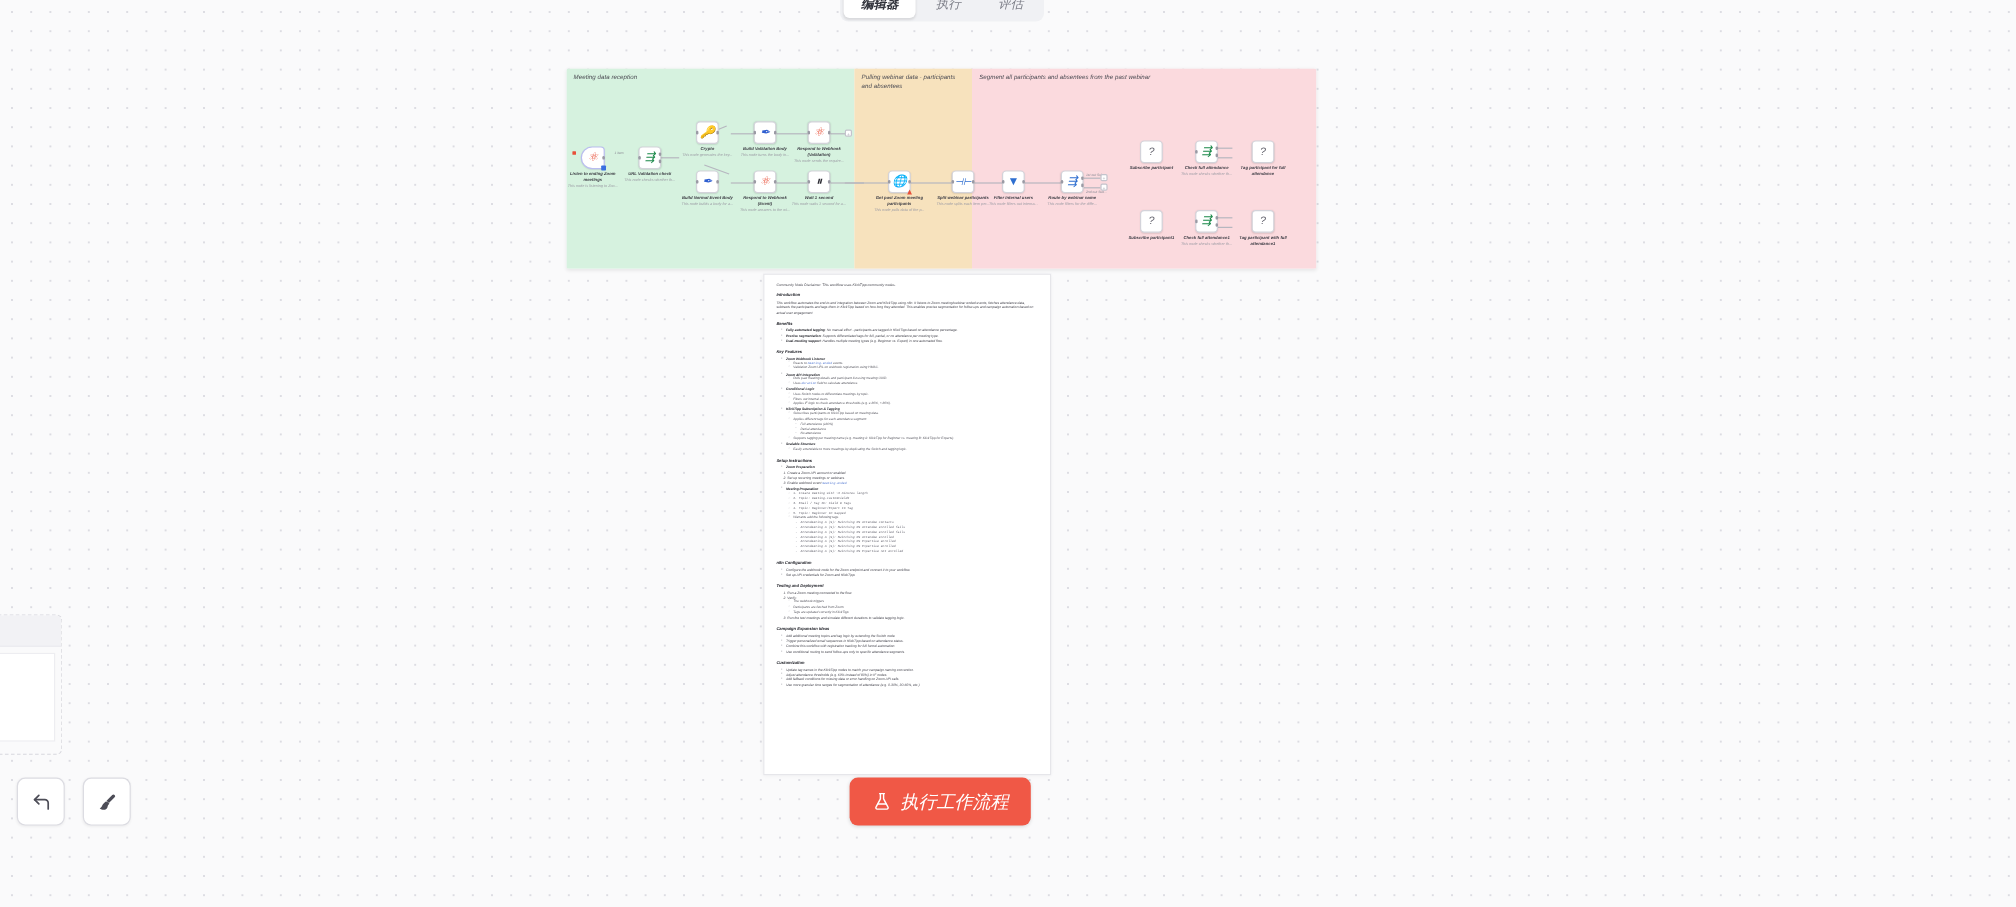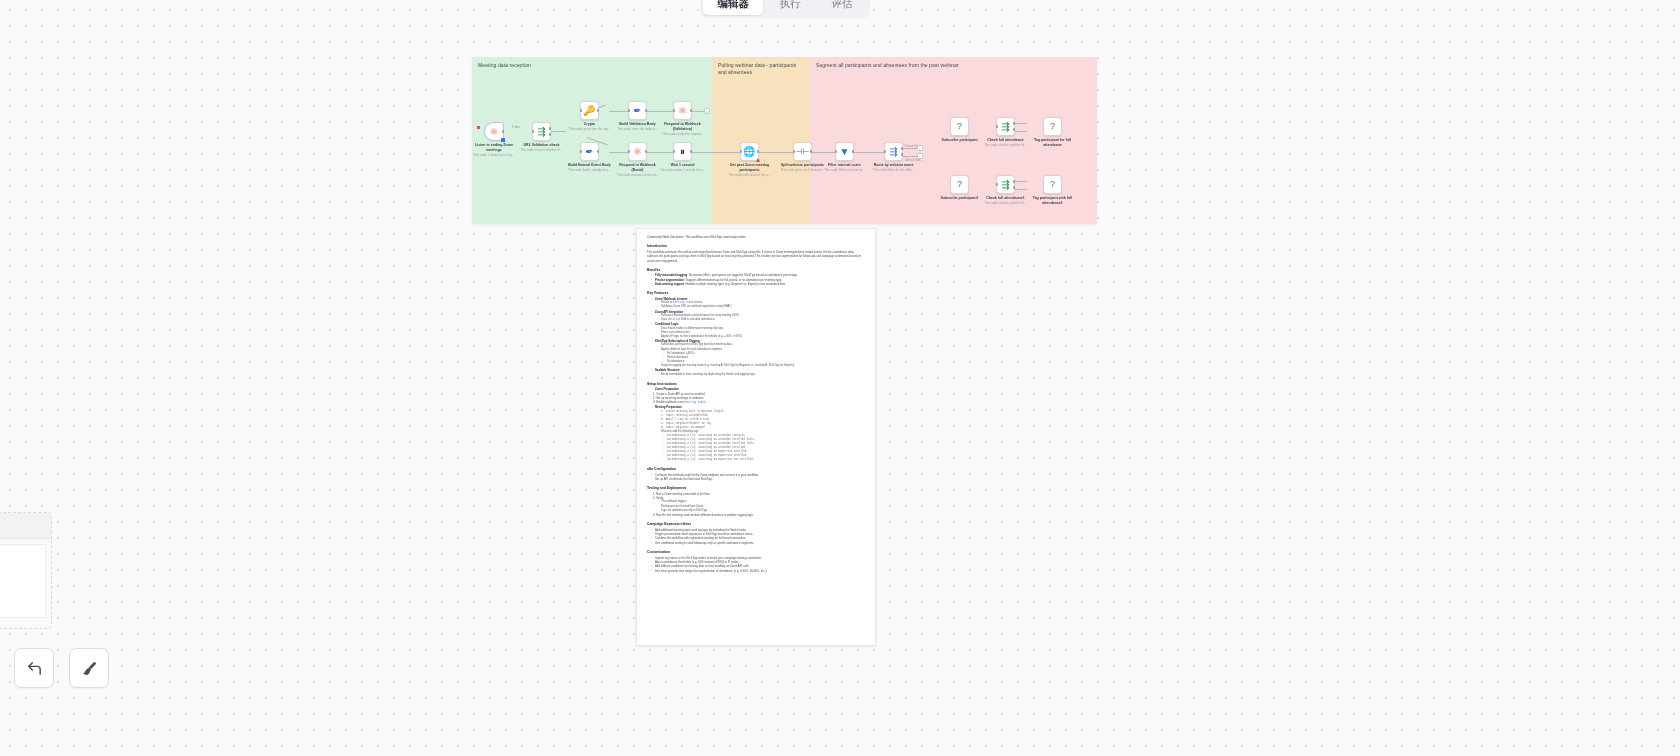--- a/index.html
+++ b/index.html
@@ -9,20 +9,21 @@
     overflow: hidden;
     font-family: "Liberation Sans", sans-serif;
   }
   #canvas {
     position: relative;
     width: 1680px; height: 756px;
     background-color: #fafafb;
     background-image: radial-gradient(circle, #dcdce2 1px, transparent 1px);
     background-size: 16px 16px;
     background-position: 2px 2px;
+    font-style: italic;
   }
 
   
   #tabbar {
     position: absolute;
     left: 700px; top: -22px;
     width: 170px; height: 40px;
     background: #f0f1f4;
     border-radius: 7px;
     display: flex;
@@ -560,14 +561,22 @@
       <path d="M20 20v-7a4 4 0 0 0-4-4H4"></path>
     </svg>
   </div>
   <div class="sqbtn" id="clean-btn">
     <svg width="17" height="17" viewBox="0 0 24 24" fill="#4d4d57">
       <path d="M20.5 3.5a2 2 0 0 0-2.8 0L11 10.2l2.8 2.8 6.7-6.7a2 2 0 0 0 0-2.8z"></path>
       <path d="M9.6 11.6 7 14.2c-1 1-1.2 2.4-2 3.3-.5.6-1.3 1-2 1.5 1.2 1.3 3 2 4.7 2 2 0 3.6-1.2 4.3-2.9.5-1.2.4-2.2 1.2-3l1.2-1.2-2.8-2.8z"></path>
     </svg>
   </div>
 
+  <div id="exec-btn">
+    <svg width="16" height="16" viewBox="0 0 24 24" fill="none" stroke="#ffffff" stroke-width="1.8" stroke-linecap="round" stroke-linejoin="round">
+      <path d="M9 2h6"></path>
+      <path d="M10 2v6.5L4.5 19a1.6 1.6 0 0 0 1.4 2.4h12.2A1.6 1.6 0 0 0 19.5 19L14 8.5V2"></path>
+      <path d="M7.2 15h9.6"></path>
+    </svg>
+    <span>执行工作流程</span>
+  </div>
 
 </div>
 
 </body></html>

